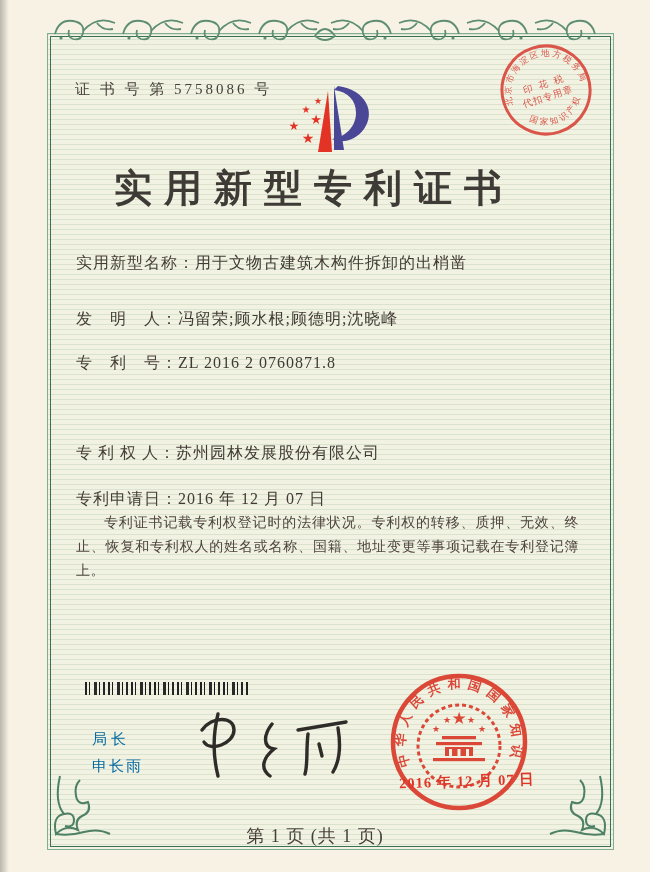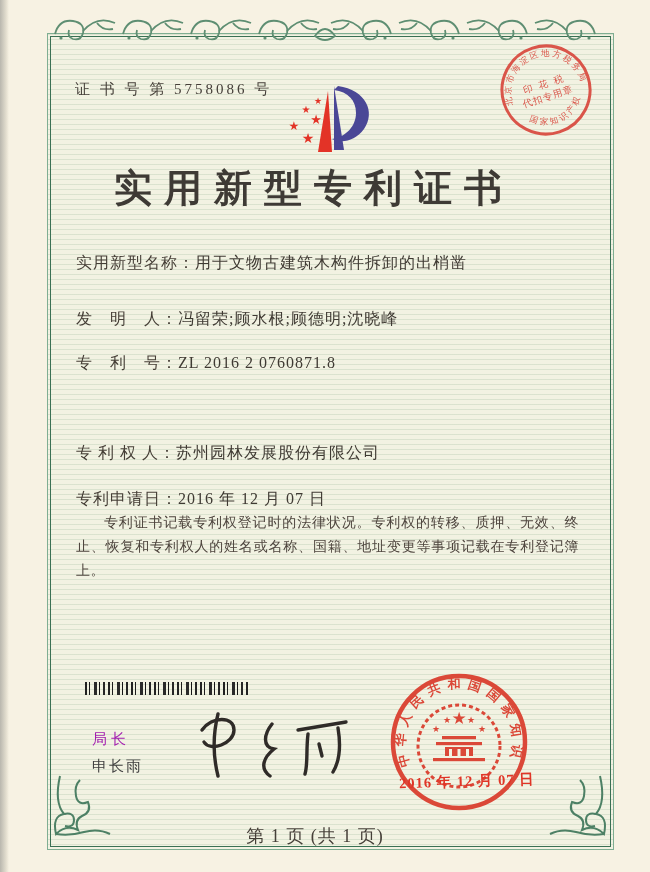--- a/index.html
+++ b/index.html
@@ -46,22 +46,22 @@
   }
   .barcode{
     position:absolute;left:85px;top:682px;width:164px;height:13px;
     background:repeating-linear-gradient(90deg,
       #222 0 2px,rgba(0,0,0,0) 2px 4px,
       #1d1d1d 4px 5px,rgba(0,0,0,0) 5px 9px,
       #2a2a2a 9px 12px,rgba(0,0,0,0) 12px 14px,
       #161616 14px 15px,rgba(0,0,0,0) 15px 18px,
       #262626 18px 20px,rgba(0,0,0,0) 20px 23px);
   }
-  .director-title{position:absolute;left:92px;top:730px;font-size:15px;letter-spacing:4px;color:#a21caf;}
-  .director-name{position:absolute;left:92px;top:757px;font-size:15px;letter-spacing:2px;color:#404040;}
+  .director-title{position:absolute;left:92px;top:730px;font-size:15px;letter-spacing:4px;color:#0369a1;}
+  .director-name{position:absolute;left:92px;top:757px;font-size:15px;letter-spacing:2px;color:#0369a1;}
   .signature{position:absolute;left:186px;top:700px;}
   .issuing-seal{position:absolute;left:378px;top:661px;opacity:.93;}
   .seal-date{
     position:absolute;left:399px;top:772px;font-size:14.5px;letter-spacing:1px;
     color:#e03527;transform:rotate(-2deg);font-weight:700;white-space:nowrap;
   }
   .page-footer{
     position:absolute;left:0;right:20px;top:824px;text-align:center;
     font-size:18px;letter-spacing:1px;color:#453f38;
   }

